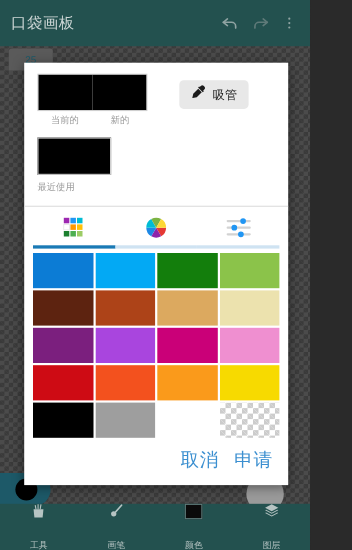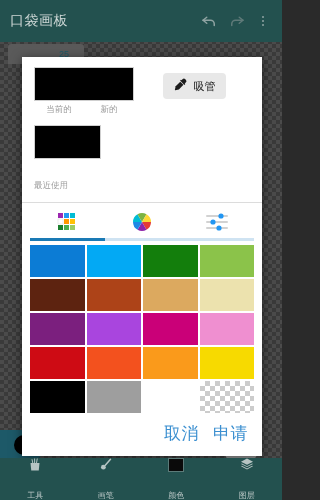--- a/index.html
+++ b/index.html
@@ -110,21 +110,20 @@
     top: 44px;
     width: 40px; height: 20px;
     background: #5a5a5a;
     border-radius: 3px 3px 0 0;
     z-index: 6;
     color: #1d5968;
     font-size: 9px;
     line-height: 20px;
     text-align: center;
     overflow: hidden;
-    padding-left: 36px;
   }
 
   
   .bottomnav {
     position: absolute;
     bottom: 0; left: 0;
     width: 282px;
     height: 42px;
     background: #23514f;
     display: flex;
@@ -201,21 +200,21 @@
   .recent-wrap { margin-top: 9px; }
   .recent-swatch {
     width: 67px;
     height: 34px;
     border: 1px solid #cfcfcf;
     box-sizing: border-box;
   }
   .recent-label {
     font-size: 8.5px;
     color: #9b9b9b;
-    margin-top: 21px;
+    margin-top: 6px;
     display: block;
   }
   .preview-right {
     flex: 1;
     display: flex;
     justify-content: center;
     padding-top: 6px;
   }
   .pick-btn {
     background: #e8e8e8;

